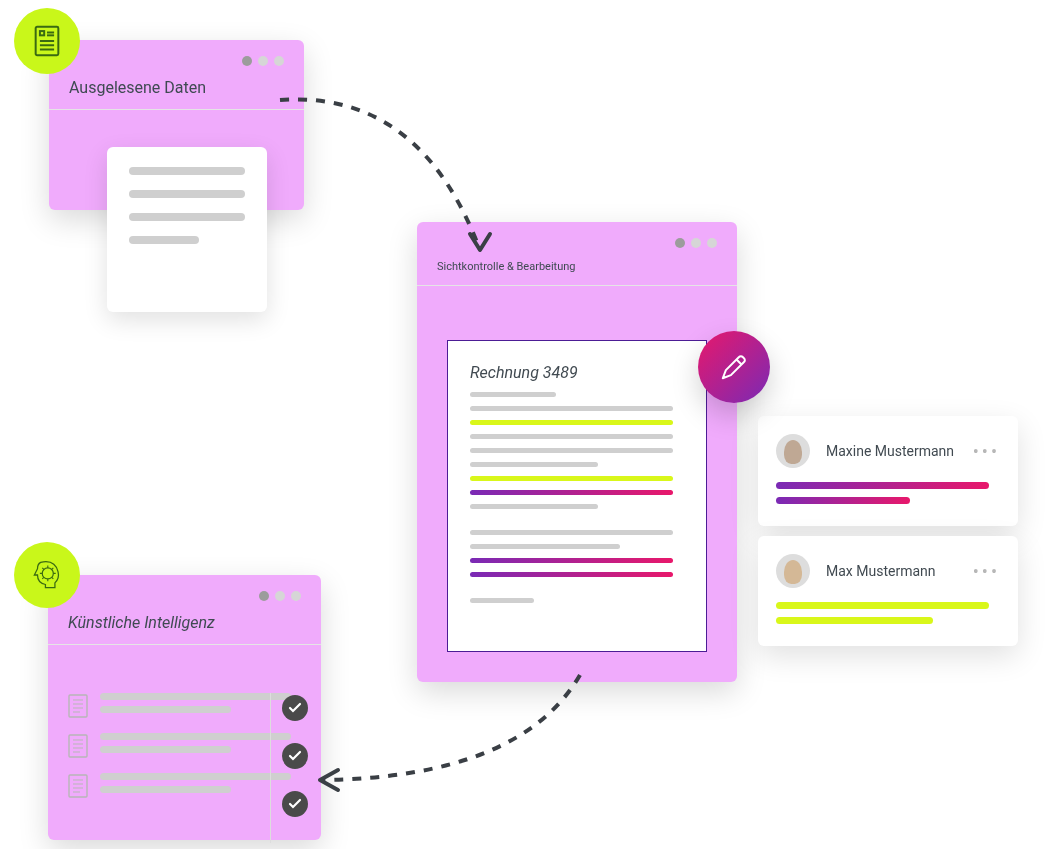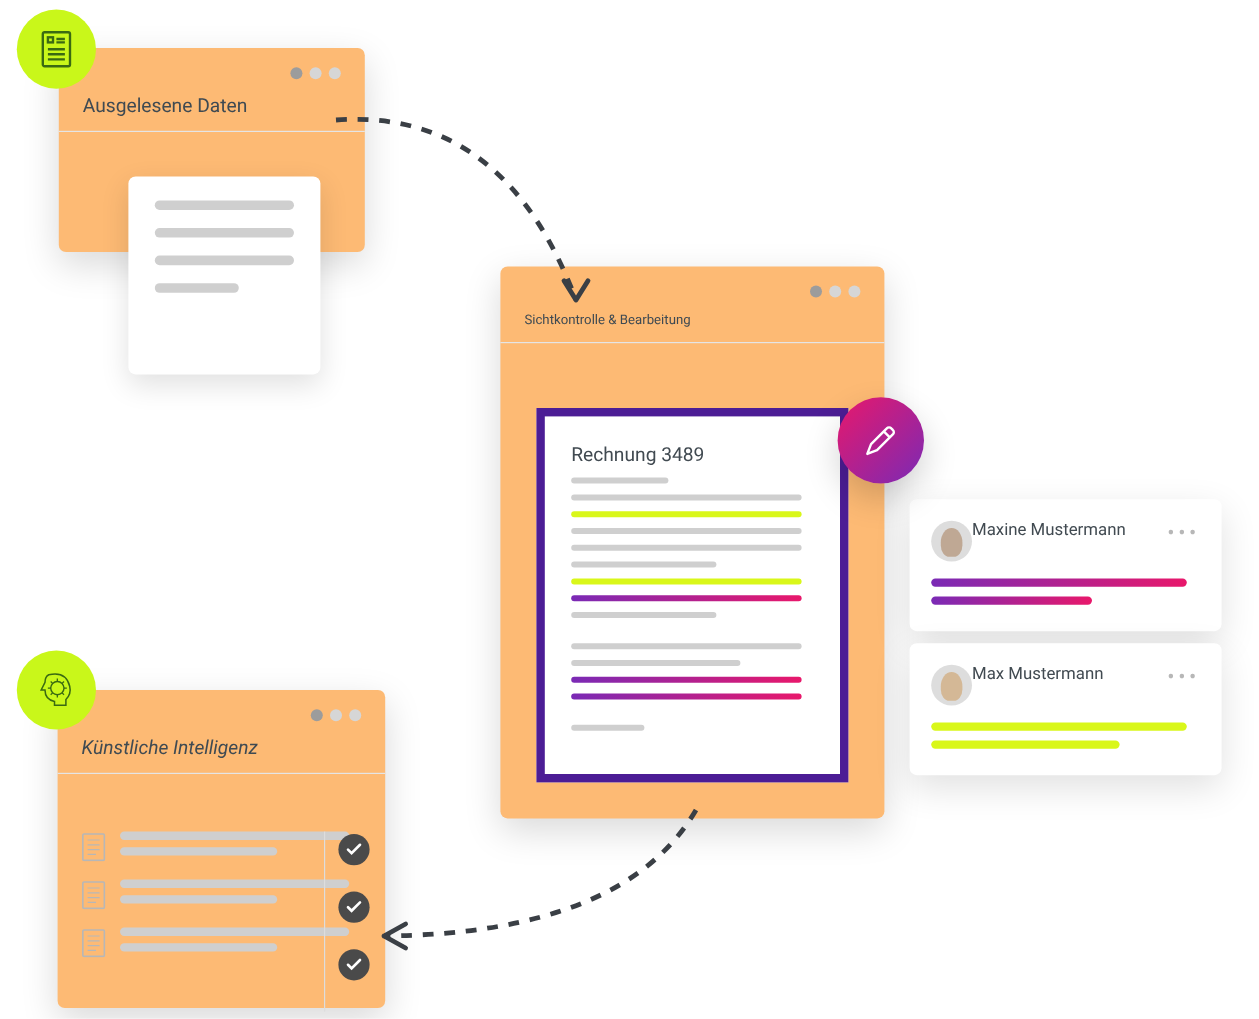--- a/index.html
+++ b/index.html
@@ -6,21 +6,21 @@
 body {
   font-family: -apple-system, BlinkMacSystemFont, "Segoe UI", Roboto, sans-serif;
   background: #fff;
   width: 1049px;
   height: 849px;
   position: relative;
   overflow: hidden;
 }
 .card {
   position: absolute;
-  background: #fdba74;
+  background: #f0abfc;
   border-radius: 6px;
   box-shadow: 0 10px 30px rgba(0,0,0,0.15);
 }
 .card-header {
   position: relative;
   padding: 14px 20px 12px;
   border-bottom: 1px solid #e5e5e5;
 }
 .traffic-dots {
   position: absolute;
@@ -62,22 +62,23 @@
 .stripe { height:8px; border-radius:4px; background:#cfcfcf; margin-bottom:15px; }
 .stripe.short { width:60%; }
 
 
 #card-review { top: 222px; left: 417px; width: 320px; height: 460px; }
 #card-review .card-title { font-size:11px; }
 .doc-page {
   position:absolute;
   top:118px; left:30px; right:30px; bottom:30px;
   background:#fff;
-  border:7px solid #4c1d95;
+  border:1px solid #4c1d95;
   padding:22px 22px 16px;
+  font-style:italic;
 }
 .doc-title { color:#414a51; font-size:16px; margin-bottom:10px; }
 .line { height:5px; border-radius:3px; background:#cfcfcf; margin-bottom:9px; }
 .line.w60{width:60%;} .line.w90{width:95%;} .line.w40{width:40%;} .line.w70{width:70%;} .line.w30{width:30%;}
 .line.yellow{ background:#d9f71a; }
 .line.grad{ background:linear-gradient(90deg,#7a2ab5,#e8186b); }
 .spacer { height:12px; }
 
 #edit-fab {
   position:absolute; top:331px; left:698px;
@@ -91,21 +92,21 @@
 
 .comment {
   position:absolute; width:260px;
   background:#fff; border-radius:6px;
   box-shadow:0 10px 30px rgba(0,0,0,0.12);
   padding:18px 18px 18px;
   z-index:15;
 }
 #comment1 { top:416px; left:758px; height:110px; }
 #comment2 { top:536px; left:758px; height:110px; }
-.comment-head { display:flex; gap:0; margin-bottom:14px; }
+.comment-head { display:flex; align-items:center; gap:16px; margin-bottom:14px; }
 .avatar { width:34px; height:34px; border-radius:50%; background:#ddd; flex-shrink:0; position:relative; overflow:hidden; }
 .avatar::after{content:"";position:absolute;inset:6px 8px 4px;background:#bfa894;border-radius:50% 50% 40% 40%;}
 .avatar.m::after{background:#d4b896;}
 .comment-name { color:#414a51; font-size:14px; }
 .more-dots { margin-left:auto; color:#b7b7b7; font-size:18px; letter-spacing:3px; }
 .cline { height:7px; border-radius:4px; margin-bottom:8px; }
 .cline.grad{background:linear-gradient(90deg,#7a2ab5,#e8186b);} 
 .cline.yellow{background:#d9f71a;}
 .cline.w70{width:70%;} .cline.w60{width:60%;} .cline.w90{width:95%;}
 

